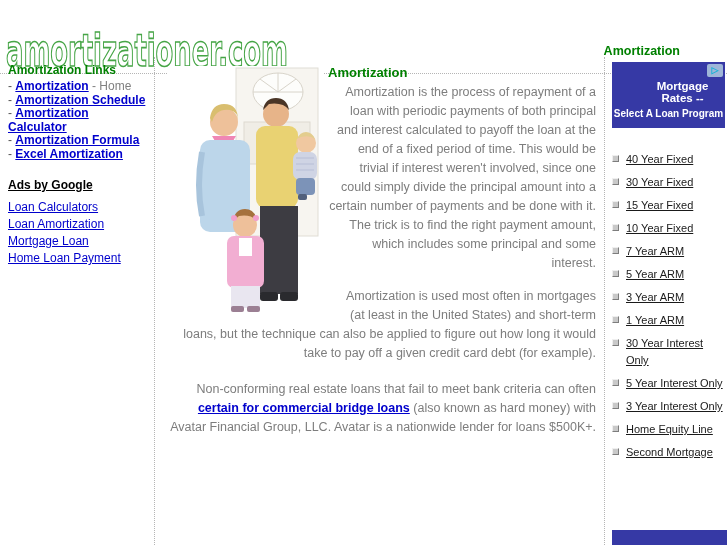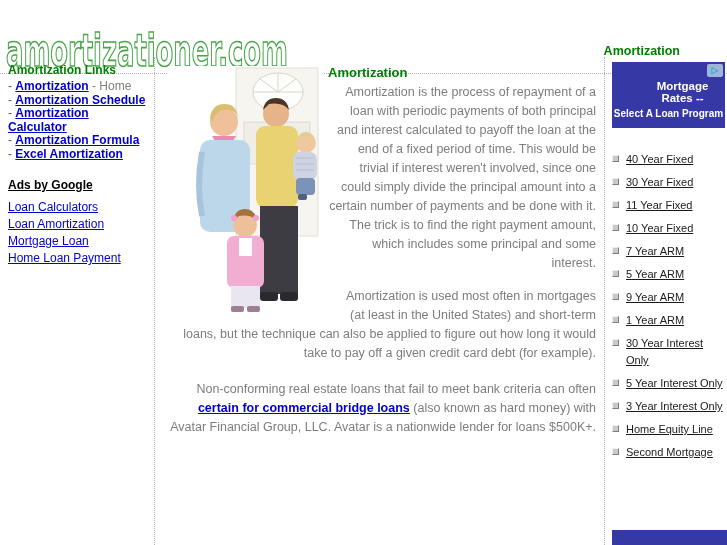--- a/index.html
+++ b/index.html
@@ -161,25 +161,25 @@
   <div class="right-col">
     <div class="ad-box">
       <div class="adchoices">▷</div>
       <div class="ad-box-title">Mortgage Rates --</div>
       <div class="ad-box-sub">Select A Loan Program</div>
     </div>
 
     <ul class="rate-list">
       <li><span class="sq-bullet"></span><a>40 Year Fixed</a></li>
       <li><span class="sq-bullet"></span><a>30 Year Fixed</a></li>
-      <li><span class="sq-bullet"></span><a>11 Year Fixed</a></li>
+      <li><span class="sq-bullet"></span><a>15 Year Fixed</a></li>
       <li><span class="sq-bullet"></span><a>10 Year Fixed</a></li>
       <li><span class="sq-bullet"></span><a>7 Year ARM</a></li>
       <li><span class="sq-bullet"></span><a>5 Year ARM</a></li>
-      <li><span class="sq-bullet"></span><a>9 Year ARM</a></li>
+      <li><span class="sq-bullet"></span><a>3 Year ARM</a></li>
       <li><span class="sq-bullet"></span><a>1 Year ARM</a></li>
       <li><span class="sq-bullet"></span><a>30 Year Interest Only</a></li>
       <li><span class="sq-bullet"></span><a>5 Year Interest Only</a></li>
       <li><span class="sq-bullet"></span><a>3 Year Interest Only</a></li>
       <li><span class="sq-bullet"></span><a>Home Equity Line</a></li>
       <li><span class="sq-bullet"></span><a>Second Mortgage</a></li>
     </ul>
 
     <div class="ad-footer-bar"></div>
   </div>

